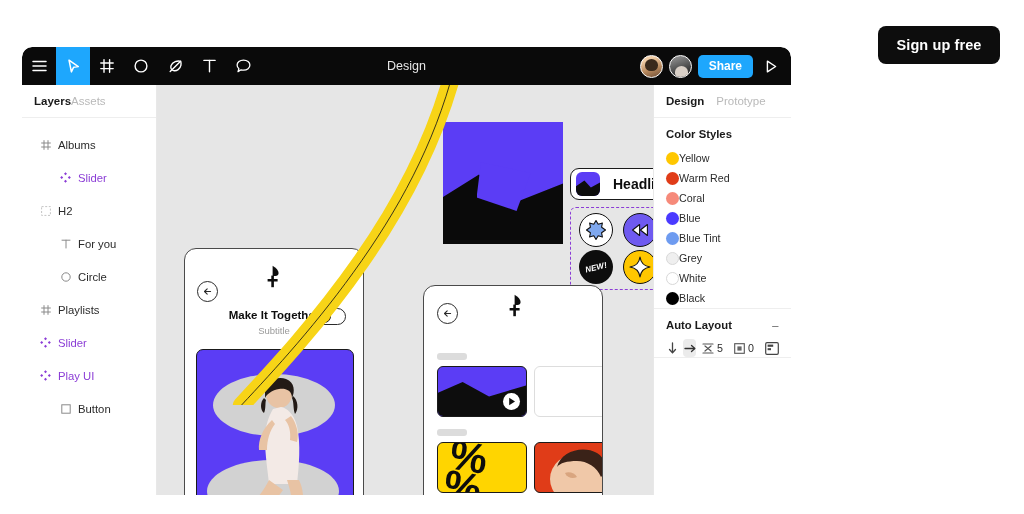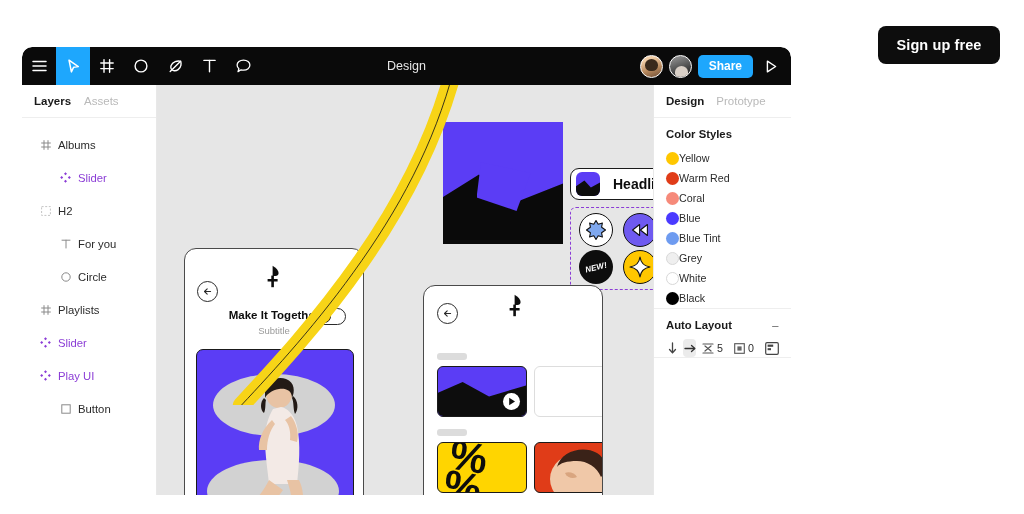--- a/index.html
+++ b/index.html
@@ -88,21 +88,21 @@
   
   .app-body { display: flex; height: 410px; }
 
   
   .sidebar {
     width: 135px; background: #fff; height: 100%;
     border-right: 1px solid #e8e8e8;
     display: flex; flex-direction: column;
   }
   .sidebar-tabs {
-    display: flex; align-items: center; gap: 13px;
+    display: flex; align-items: center; 
     height: 33px; padding: 0 12px;
     border-bottom: 1px solid #eee;
   }
   .sidebar-tab { font-size: 11.5px; color: #b9b9b9; cursor: pointer; }
   .sidebar-tab.active { color: #1a1a1a; font-weight: bold; }
   .layer-list { padding-top: 10px; overflow: hidden; }
   .layer-row {
     display: flex; align-items: center; gap: 7px;
     height: 33px; padding-left: 18px;
     font-size: 11.3px; color: #2b2b2b; cursor: pointer;

